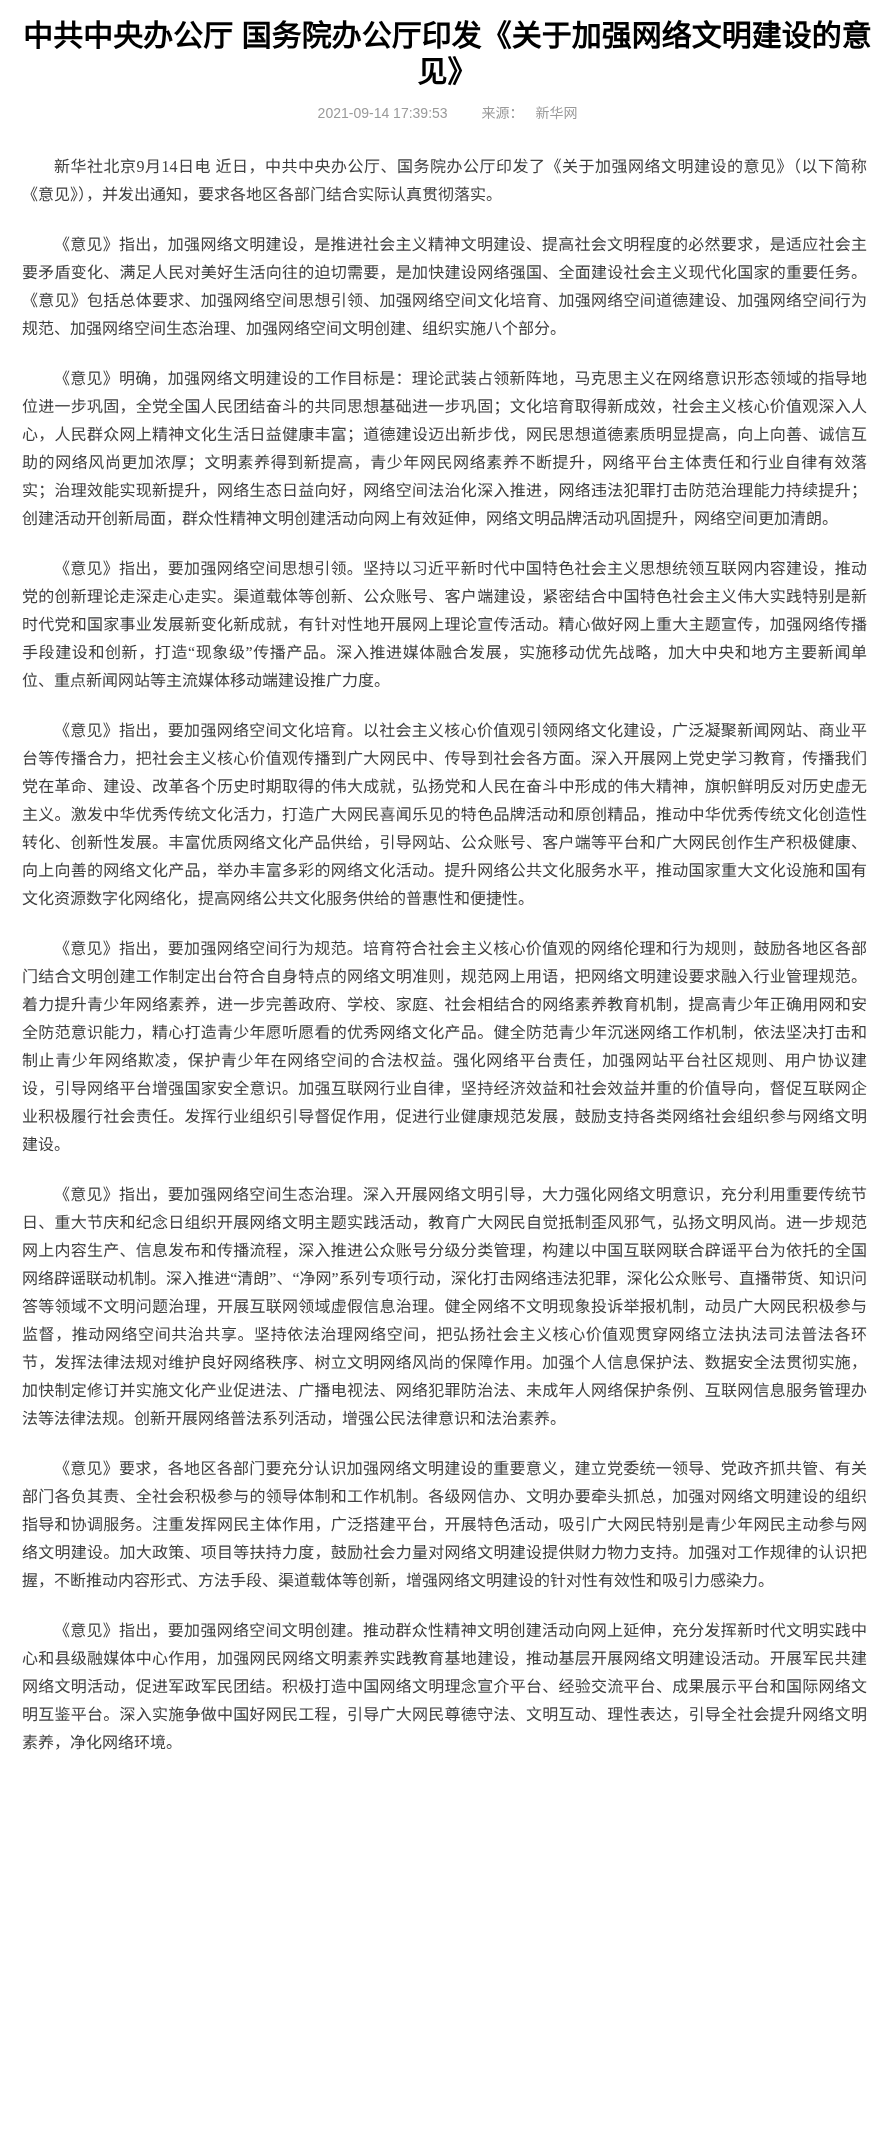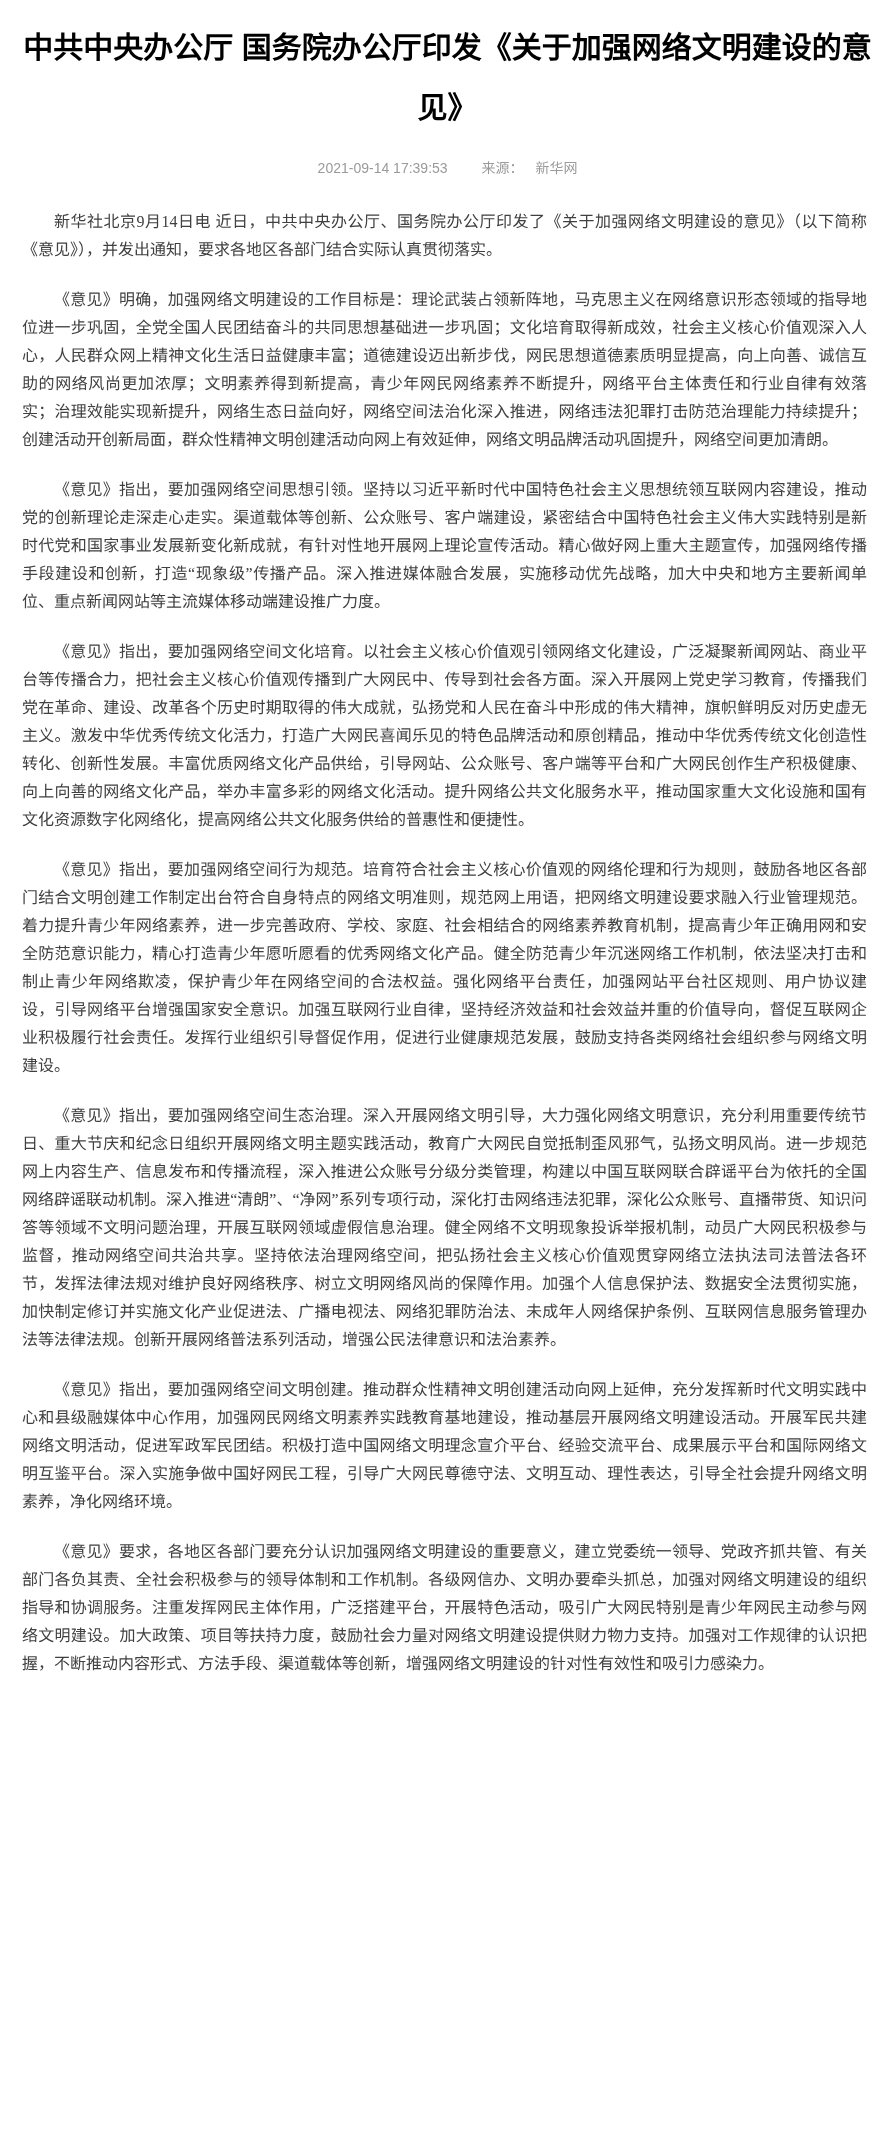--- a/index.html
+++ b/index.html
@@ -13,26 +13,26 @@
     font-family: "Liberation Serif", "DejaVu Serif", serif;
   }
   .article {
     padding: 12px 0 60px 0;
   }
   .article-title {
     margin: 6px 8px 0 8px;
     font-family: "Liberation Sans", "DejaVu Sans", sans-serif;
     font-weight: bold;
     font-size: 30px;
-    line-height: 60px;
+    line-height: 36px;
     text-align: center;
     color: #000000;
   }
   .article-meta {
-    margin-top: 20px;
+    margin-top: 13px;
     text-align: center;
     font-family: "Liberation Sans", "DejaVu Sans", sans-serif;
     font-size: 14px;
     line-height: 20px;
     color: #9a9a9a;
   }
   .article-meta .src-label {
     margin-left: 30px;
   }
   .article-meta .src {
@@ -58,21 +58,22 @@
   <h1 class="article-title">中共中央办公厅 国务院办公厅印发《关于加强网络文明建设的意见》</h1>
 
   <div class="article-meta">
     <span>2021-09-14 17:39:53</span>
     <span class="src-label">来源：</span>
     <span class="src">新华网</span>
   </div>
 
   <div class="article-body">
       <p>新华社北京9月14日电 近日，中共中央办公厅、国务院办公厅印发了《关于加强网络文明建设的意见》（以下简称《意见》），并发出通知，要求各地区各部门结合实际认真贯彻落实。</p>
+      <p>《意见》指出，加强网络文明建设，是推进社会主义精神文明建设、提高社会文明程度的必然要求，是适应社会主要矛盾变化、满足人民对美好生活向往的迫切需要，是加快建设网络强国、全面建设社会主义现代化国家的重要任务。《意见》包括总体要求、加强网络空间思想引领、加强网络空间文化培育、加强网络空间道德建设、加强网络空间行为规范、加强网络空间生态治理、加强网络空间文明创建、组织实施八个部分。</p>
       <p>《意见》明确，加强网络文明建设的工作目标是：理论武装占领新阵地，马克思主义在网络意识形态领域的指导地位进一步巩固，全党全国人民团结奋斗的共同思想基础进一步巩固；文化培育取得新成效，社会主义核心价值观深入人心，人民群众网上精神文化生活日益健康丰富；道德建设迈出新步伐，网民思想道德素质明显提高，向上向善、诚信互助的网络风尚更加浓厚；文明素养得到新提高，青少年网民网络素养不断提升，网络平台主体责任和行业自律有效落实；治理效能实现新提升，网络生态日益向好，网络空间法治化深入推进，网络违法犯罪打击防范治理能力持续提升；创建活动开创新局面，群众性精神文明创建活动向网上有效延伸，网络文明品牌活动巩固提升，网络空间更加清朗。</p>
       <p>《意见》指出，要加强网络空间思想引领。坚持以习近平新时代中国特色社会主义思想统领互联网内容建设，推动党的创新理论走深走心走实。渠道载体等创新、公众账号、客户端建设，紧密结合中国特色社会主义伟大实践特别是新时代党和国家事业发展新变化新成就，有针对性地开展网上理论宣传活动。精心做好网上重大主题宣传，加强网络传播手段建设和创新，打造“现象级”传播产品。深入推进媒体融合发展，实施移动优先战略，加大中央和地方主要新闻单位、重点新闻网站等主流媒体移动端建设推广力度。</p>
       <p>《意见》指出，要加强网络空间文化培育。以社会主义核心价值观引领网络文化建设，广泛凝聚新闻网站、商业平台等传播合力，把社会主义核心价值观传播到广大网民中、传导到社会各方面。深入开展网上党史学习教育，传播我们党在革命、建设、改革各个历史时期取得的伟大成就，弘扬党和人民在奋斗中形成的伟大精神，旗帜鲜明反对历史虚无主义。激发中华优秀传统文化活力，打造广大网民喜闻乐见的特色品牌活动和原创精品，推动中华优秀传统文化创造性转化、创新性发展。丰富优质网络文化产品供给，引导网站、公众账号、客户端等平台和广大网民创作生产积极健康、向上向善的网络文化产品，举办丰富多彩的网络文化活动。提升网络公共文化服务水平，推动国家重大文化设施和国有文化资源数字化网络化，提高网络公共文化服务供给的普惠性和便捷性。</p>
       <p>《意见》指出，要加强网络空间行为规范。培育符合社会主义核心价值观的网络伦理和行为规则，鼓励各地区各部门结合文明创建工作制定出台符合自身特点的网络文明准则，规范网上用语，把网络文明建设要求融入行业管理规范。着力提升青少年网络素养，进一步完善政府、学校、家庭、社会相结合的网络素养教育机制，提高青少年正确用网和安全防范意识能力，精心打造青少年愿听愿看的优秀网络文化产品。健全防范青少年沉迷网络工作机制，依法坚决打击和制止青少年网络欺凌，保护青少年在网络空间的合法权益。强化网络平台责任，加强网站平台社区规则、用户协议建设，引导网络平台增强国家安全意识。加强互联网行业自律，坚持经济效益和社会效益并重的价值导向，督促互联网企业积极履行社会责任。发挥行业组织引导督促作用，促进行业健康规范发展，鼓励支持各类网络社会组织参与网络文明建设。</p>
       <p>《意见》指出，要加强网络空间生态治理。深入开展网络文明引导，大力强化网络文明意识，充分利用重要传统节日、重大节庆和纪念日组织开展网络文明主题实践活动，教育广大网民自觉抵制歪风邪气，弘扬文明风尚。进一步规范网上内容生产、信息发布和传播流程，深入推进公众账号分级分类管理，构建以中国互联网联合辟谣平台为依托的全国网络辟谣联动机制。深入推进“清朗”、“净网”系列专项行动，深化打击网络违法犯罪，深化公众账号、直播带货、知识问答等领域不文明问题治理，开展互联网领域虚假信息治理。健全网络不文明现象投诉举报机制，动员广大网民积极参与监督，推动网络空间共治共享。坚持依法治理网络空间，把弘扬社会主义核心价值观贯穿网络立法执法司法普法各环节，发挥法律法规对维护良好网络秩序、树立文明网络风尚的保障作用。加强个人信息保护法、数据安全法贯彻实施，加快制定修订并实施文化产业促进法、广播电视法、网络犯罪防治法、未成年人网络保护条例、互联网信息服务管理办法等法律法规。创新开展网络普法系列活动，增强公民法律意识和法治素养。</p>
+      <p>《意见》要求，各地区各部门要充分认识加强网络文明建设的重要意义，建立党委统一领导、党政齐抓共管、有关部门各负其责、全社会积极参与的领导体制和工作机制。各级网信办、文明办要牵头抓总，加强对网络文明建设的组织指导和协调服务。注重发挥网民主体作用，广泛搭建平台，开展特色活动，吸引广大网民特别是青少年网民主动参与网络文明建设。加大政策、项目等扶持力度，鼓励社会力量对网络文明建设提供财力物力支持。加强对工作规律的认识把握，不断推动内容形式、方法手段、渠道载体等创新，增强网络文明建设的针对性有效性和吸引力感染力。</p>
       <p>《意见》指出，要加强网络空间文明创建。推动群众性精神文明创建活动向网上延伸，充分发挥新时代文明实践中心和县级融媒体中心作用，加强网民网络文明素养实践教育基地建设，推动基层开展网络文明建设活动。开展军民共建网络文明活动，促进军政军民团结。积极打造中国网络文明理念宣介平台、经验交流平台、成果展示平台和国际网络文明互鉴平台。深入实施争做中国好网民工程，引导广大网民尊德守法、文明互动、理性表达，引导全社会提升网络文明素养，净化网络环境。</p>
-      <p>《意见》要求，各地区各部门要充分认识加强网络文明建设的重要意义，建立党委统一领导、党政齐抓共管、有关部门各负其责、全社会积极参与的领导体制和工作机制。各级网信办、文明办要牵头抓总，加强对网络文明建设的组织指导和协调服务。注重发挥网民主体作用，广泛搭建平台，开展特色活动，吸引广大网民特别是青少年网民主动参与网络文明建设。加大政策、项目等扶持力度，鼓励社会力量对网络文明建设提供财力物力支持。加强对工作规律的认识把握，不断推动内容形式、方法手段、渠道载体等创新，增强网络文明建设的针对性有效性和吸引力感染力。</p>
     </div>
 </div>
 
 </body></html>

